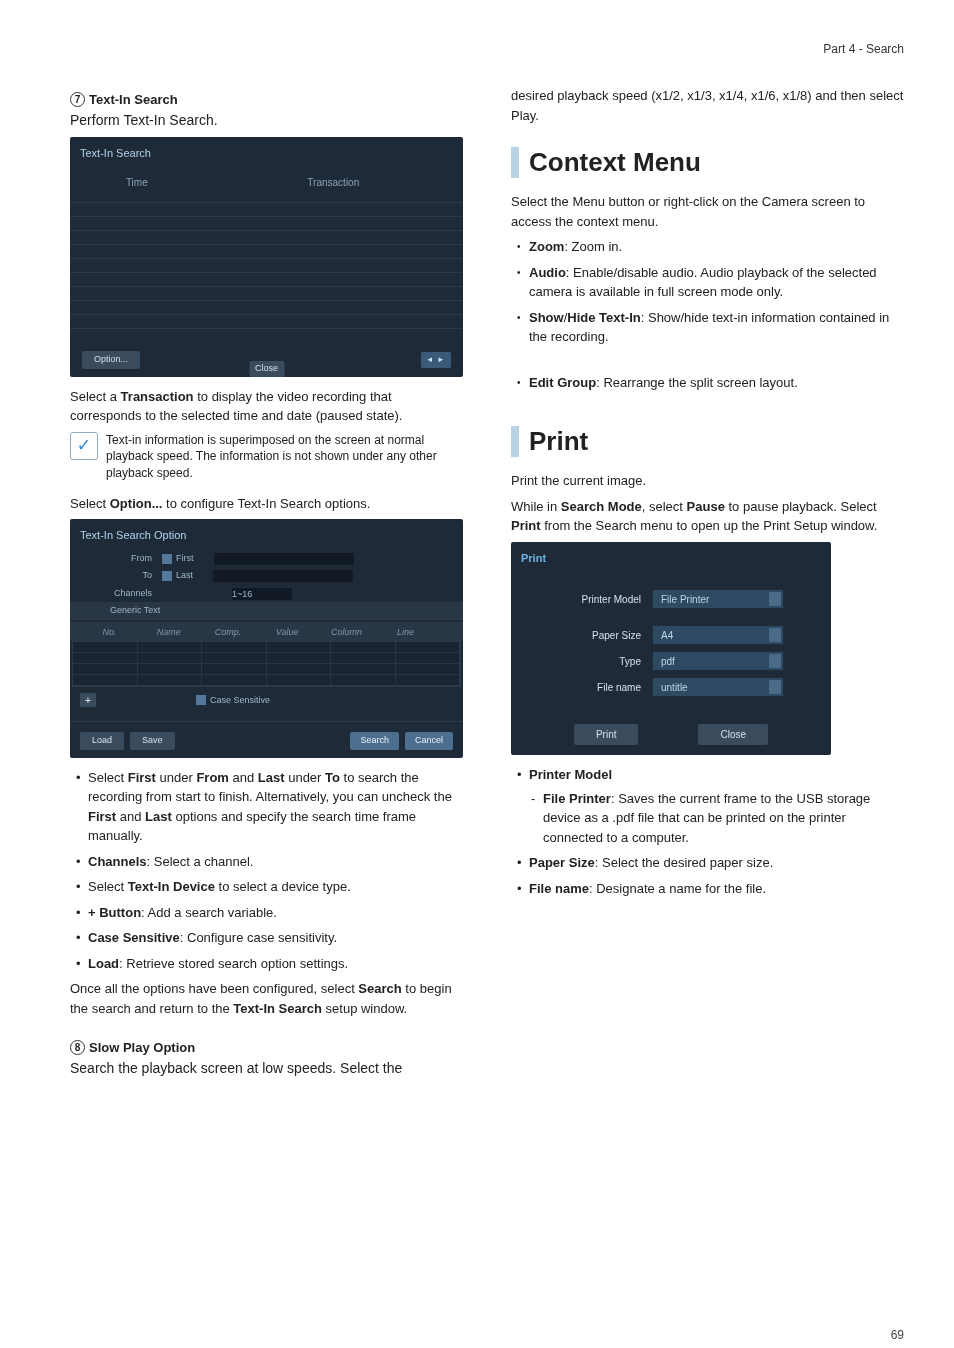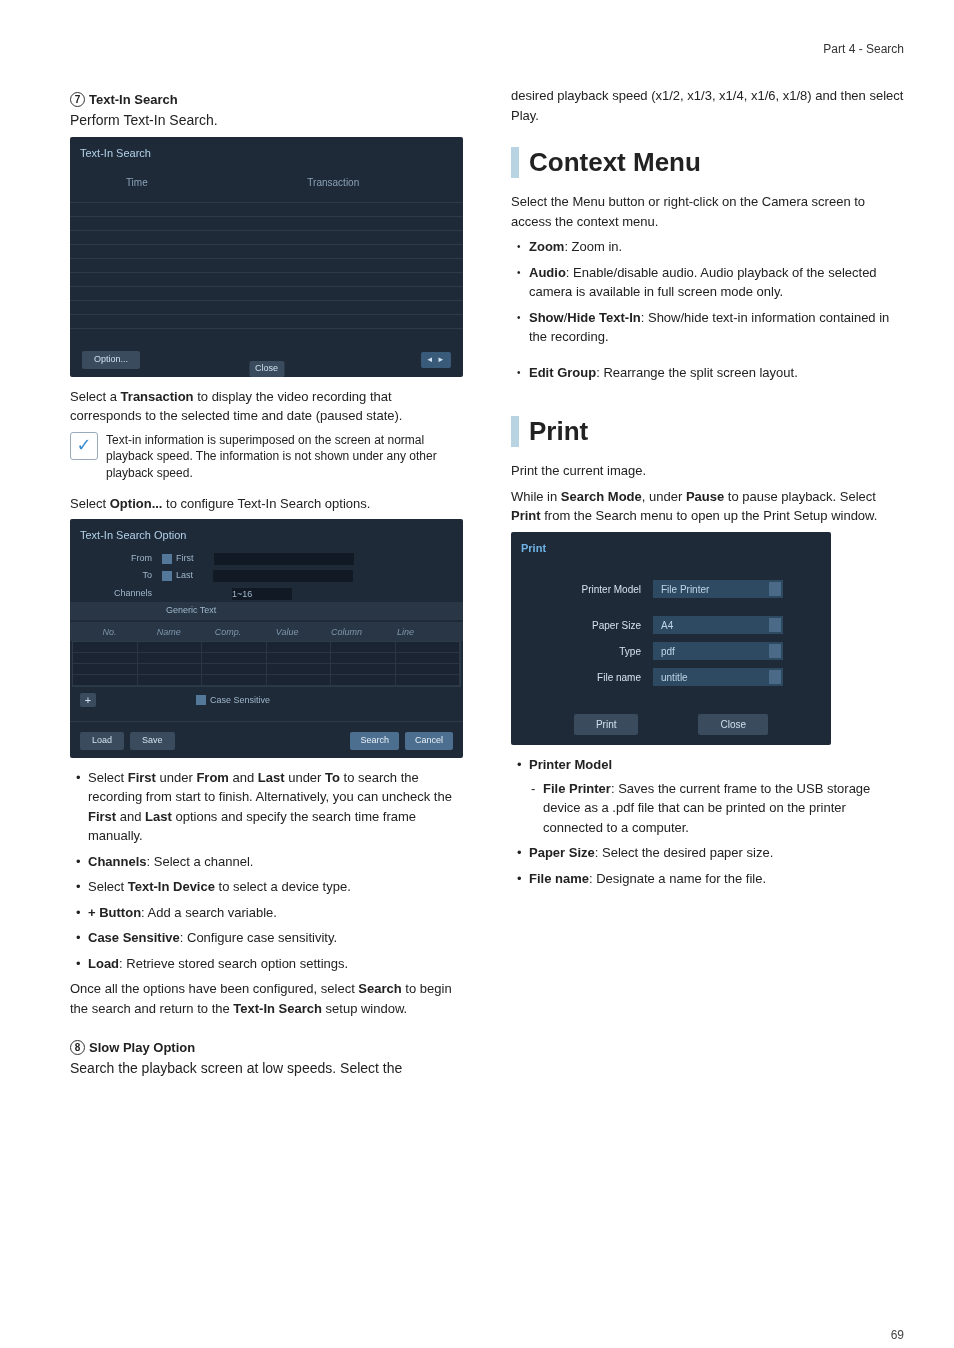--- a/index.html
+++ b/index.html
@@ -216,21 +216,21 @@
         <span class="op-check"></span>
         <span>Last</span>
         <div style="width:20px"></div>
         <div class="op-dark-field"></div>
       </div>
       <div class="op-row">
         <div class="op-label">Channels</div>
         <div style="width:70px"></div>
         <div class="op-dark-long" style="text-align:left;color:#9fb7cc;line-height:12px;">1~16</div>
       </div>
-      <div class="op-row" style="padding-left:96px;background:#283645;">
+      <div class="op-row" style="padding-left:40px;background:#283645;">
         <span>Generic Text</span>
       </div>
       <div class="op-grid-head">
         <div>No.</div>
         <div>Name</div>
         <div>Comp.</div>
         <div>Value</div>
         <div>Column</div>
         <div>Line</div>
         <div style="flex:0.3"></div>
@@ -310,27 +310,27 @@
   <div class="col">
 
     <div class="para">desired playback speed (x1/2, x1/3, x1/4, x1/6, x1/8) and then select Play.</div>
 
     <div class="section-title">Context Menu</div>
     <div class="para">Select the Menu button or right-click on the Camera screen to access the context menu.</div>
     <ul class="body-list small">
       <li><b>Zoom</b><span>: Zoom in.</span></li>
       <li><b>Audio</b><span>: Enable/disable audio. Audio playback of the selected camera is available in full screen mode only.</span></li>
       <li><b>Show</b><span>/</span><b>Hide Text-In</b><span>: Show/hide text-in information contained in the recording.</span></li>
-      <li style="margin-top:16px"><b>Edit Group</b><span>: Rearrange the split screen layout.</span></li>
+      <li style="margin-top:26px"><b>Edit Group</b><span>: Rearrange the split screen layout.</span></li>
     </ul>
 
     <div class="section-title" style="margin-top:34px">Print</div>
     <div class="para">Print the current image.</div>
     <div class="para">
-      <span>While in </span><b>Search Mode</b><span>, under </span><b>Pause</b><span> to pause playback. Select </span><b>Print</b><span> from the Search menu to open up the Print Setup window.</span>
+      <span>While in </span><b>Search Mode</b><span>, select </span><b>Pause</b><span> to pause playback. Select </span><b>Print</b><span> from the Search menu to open up the Print Setup window.</span>
     </div>
 
     <div class="dark-panel print-panel">
       <div class="dp-title" style="color:#6fb4e6;font-weight:bold">Print</div>
       <div style="height:14px"></div>
       <div class="pp-row">
         <div class="pp-label">Printer Model</div>
         <div class="pp-field">
             <span>File Printer</span>
             <div class="dd"></div>

